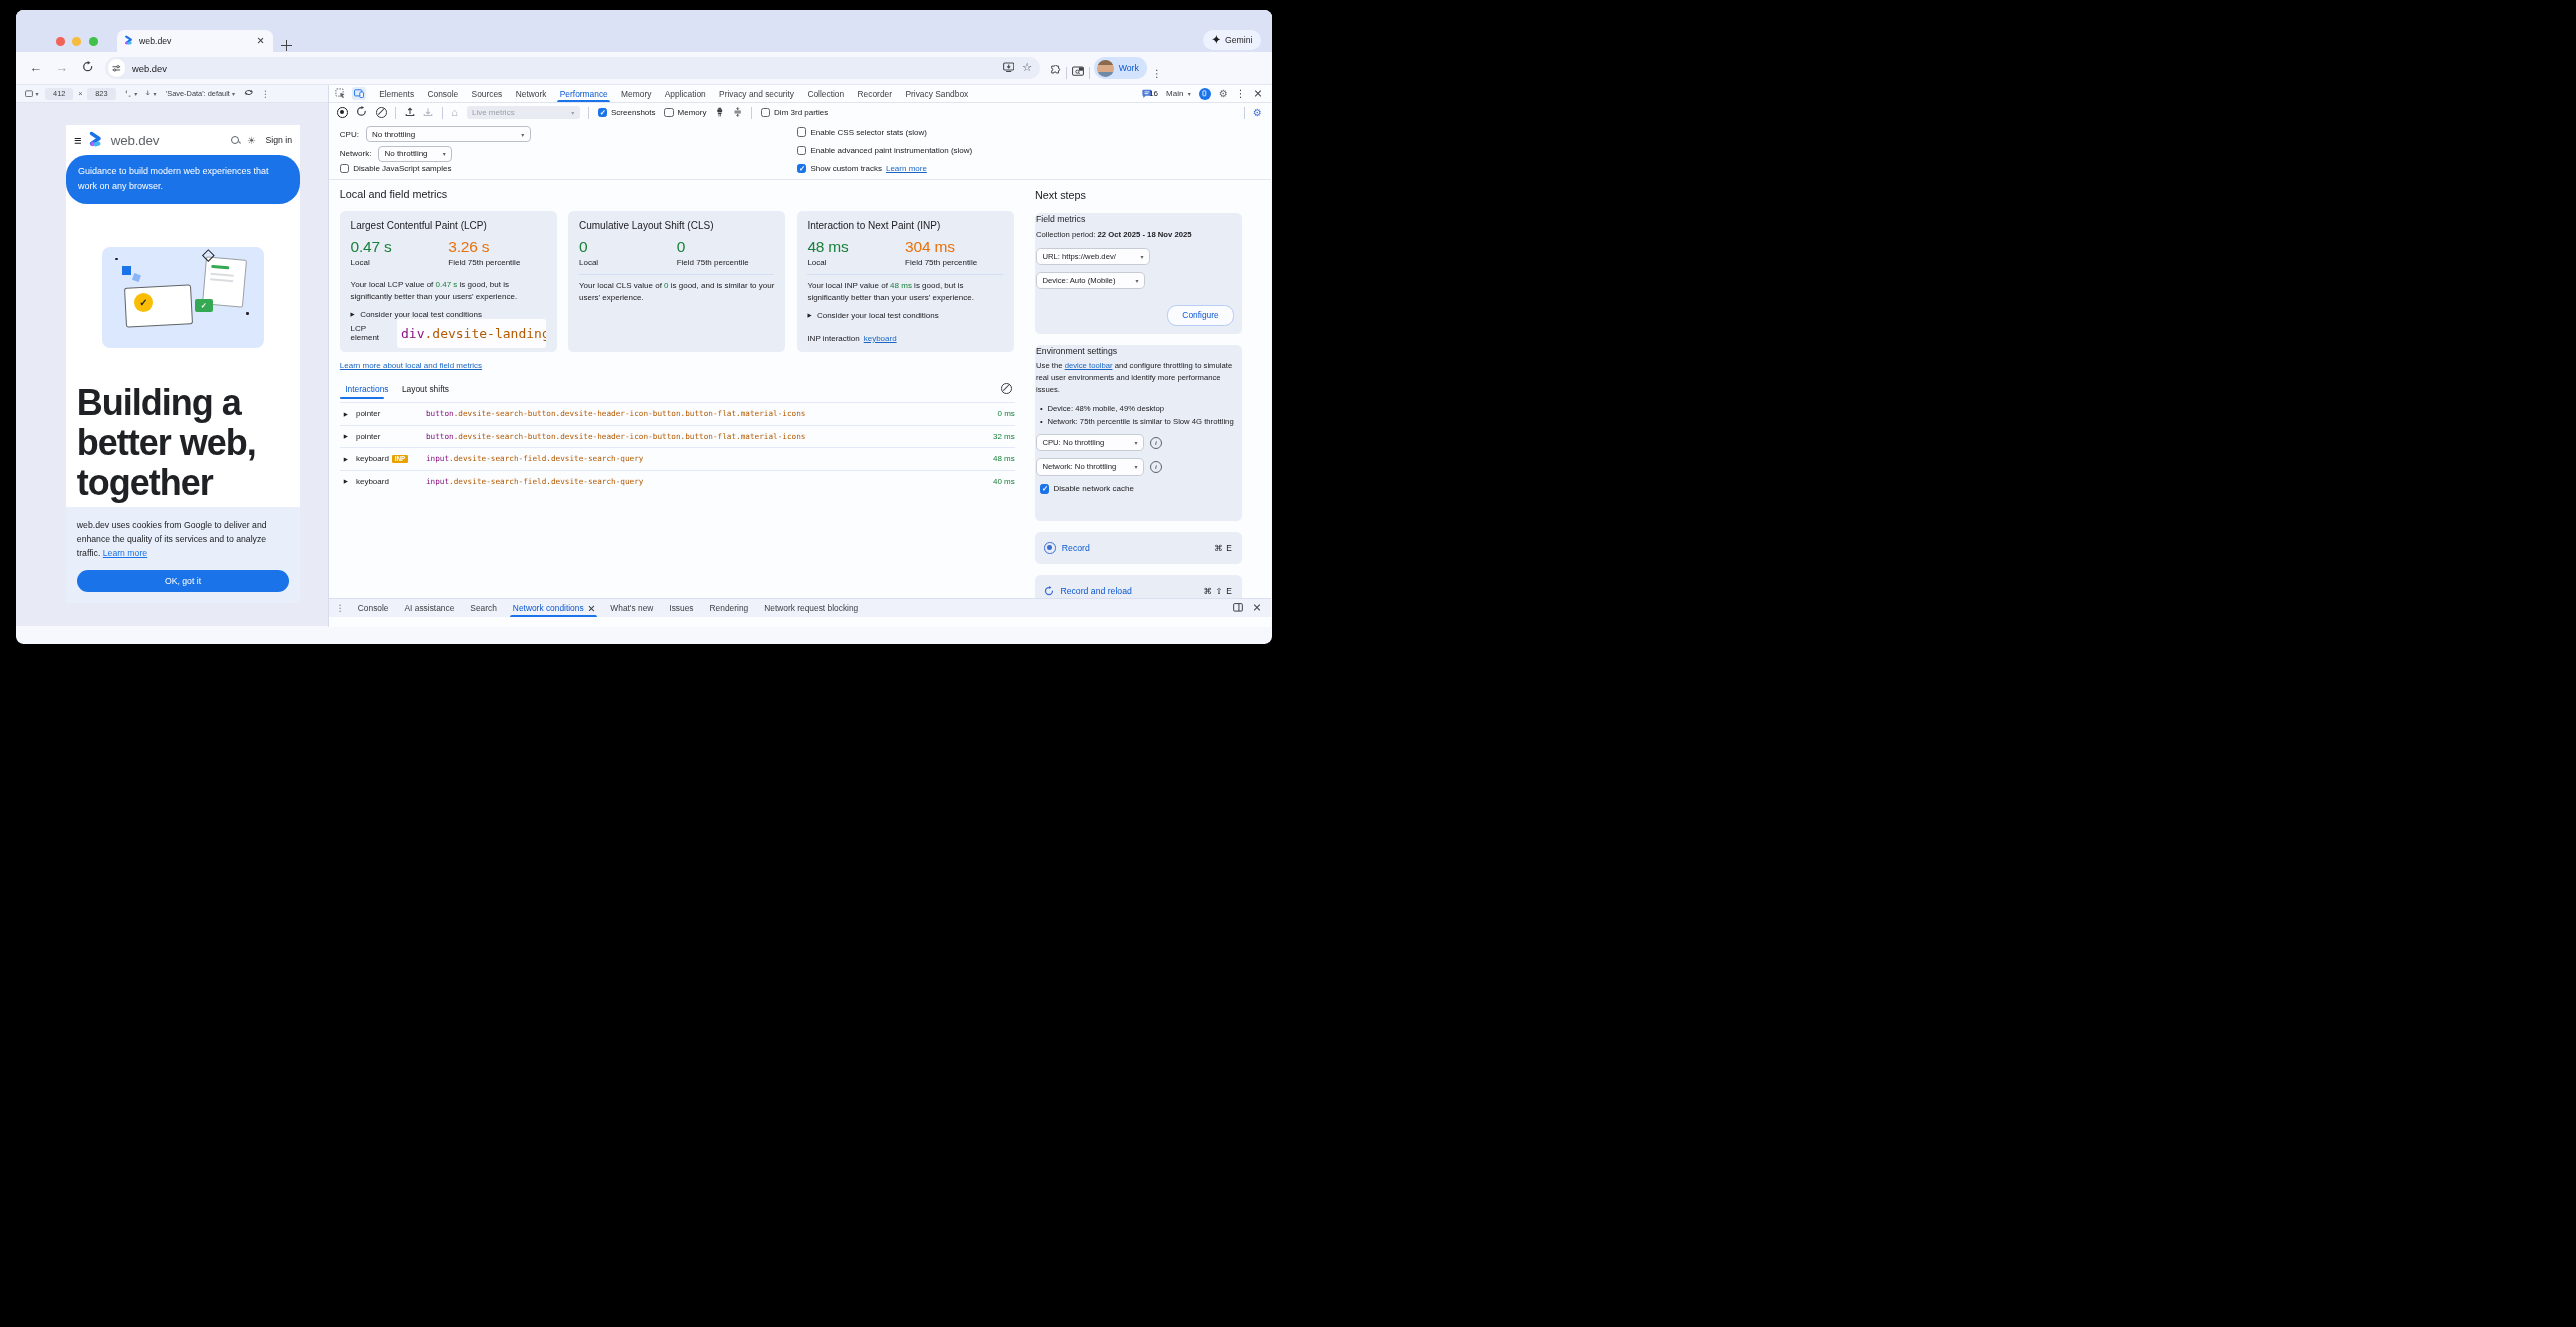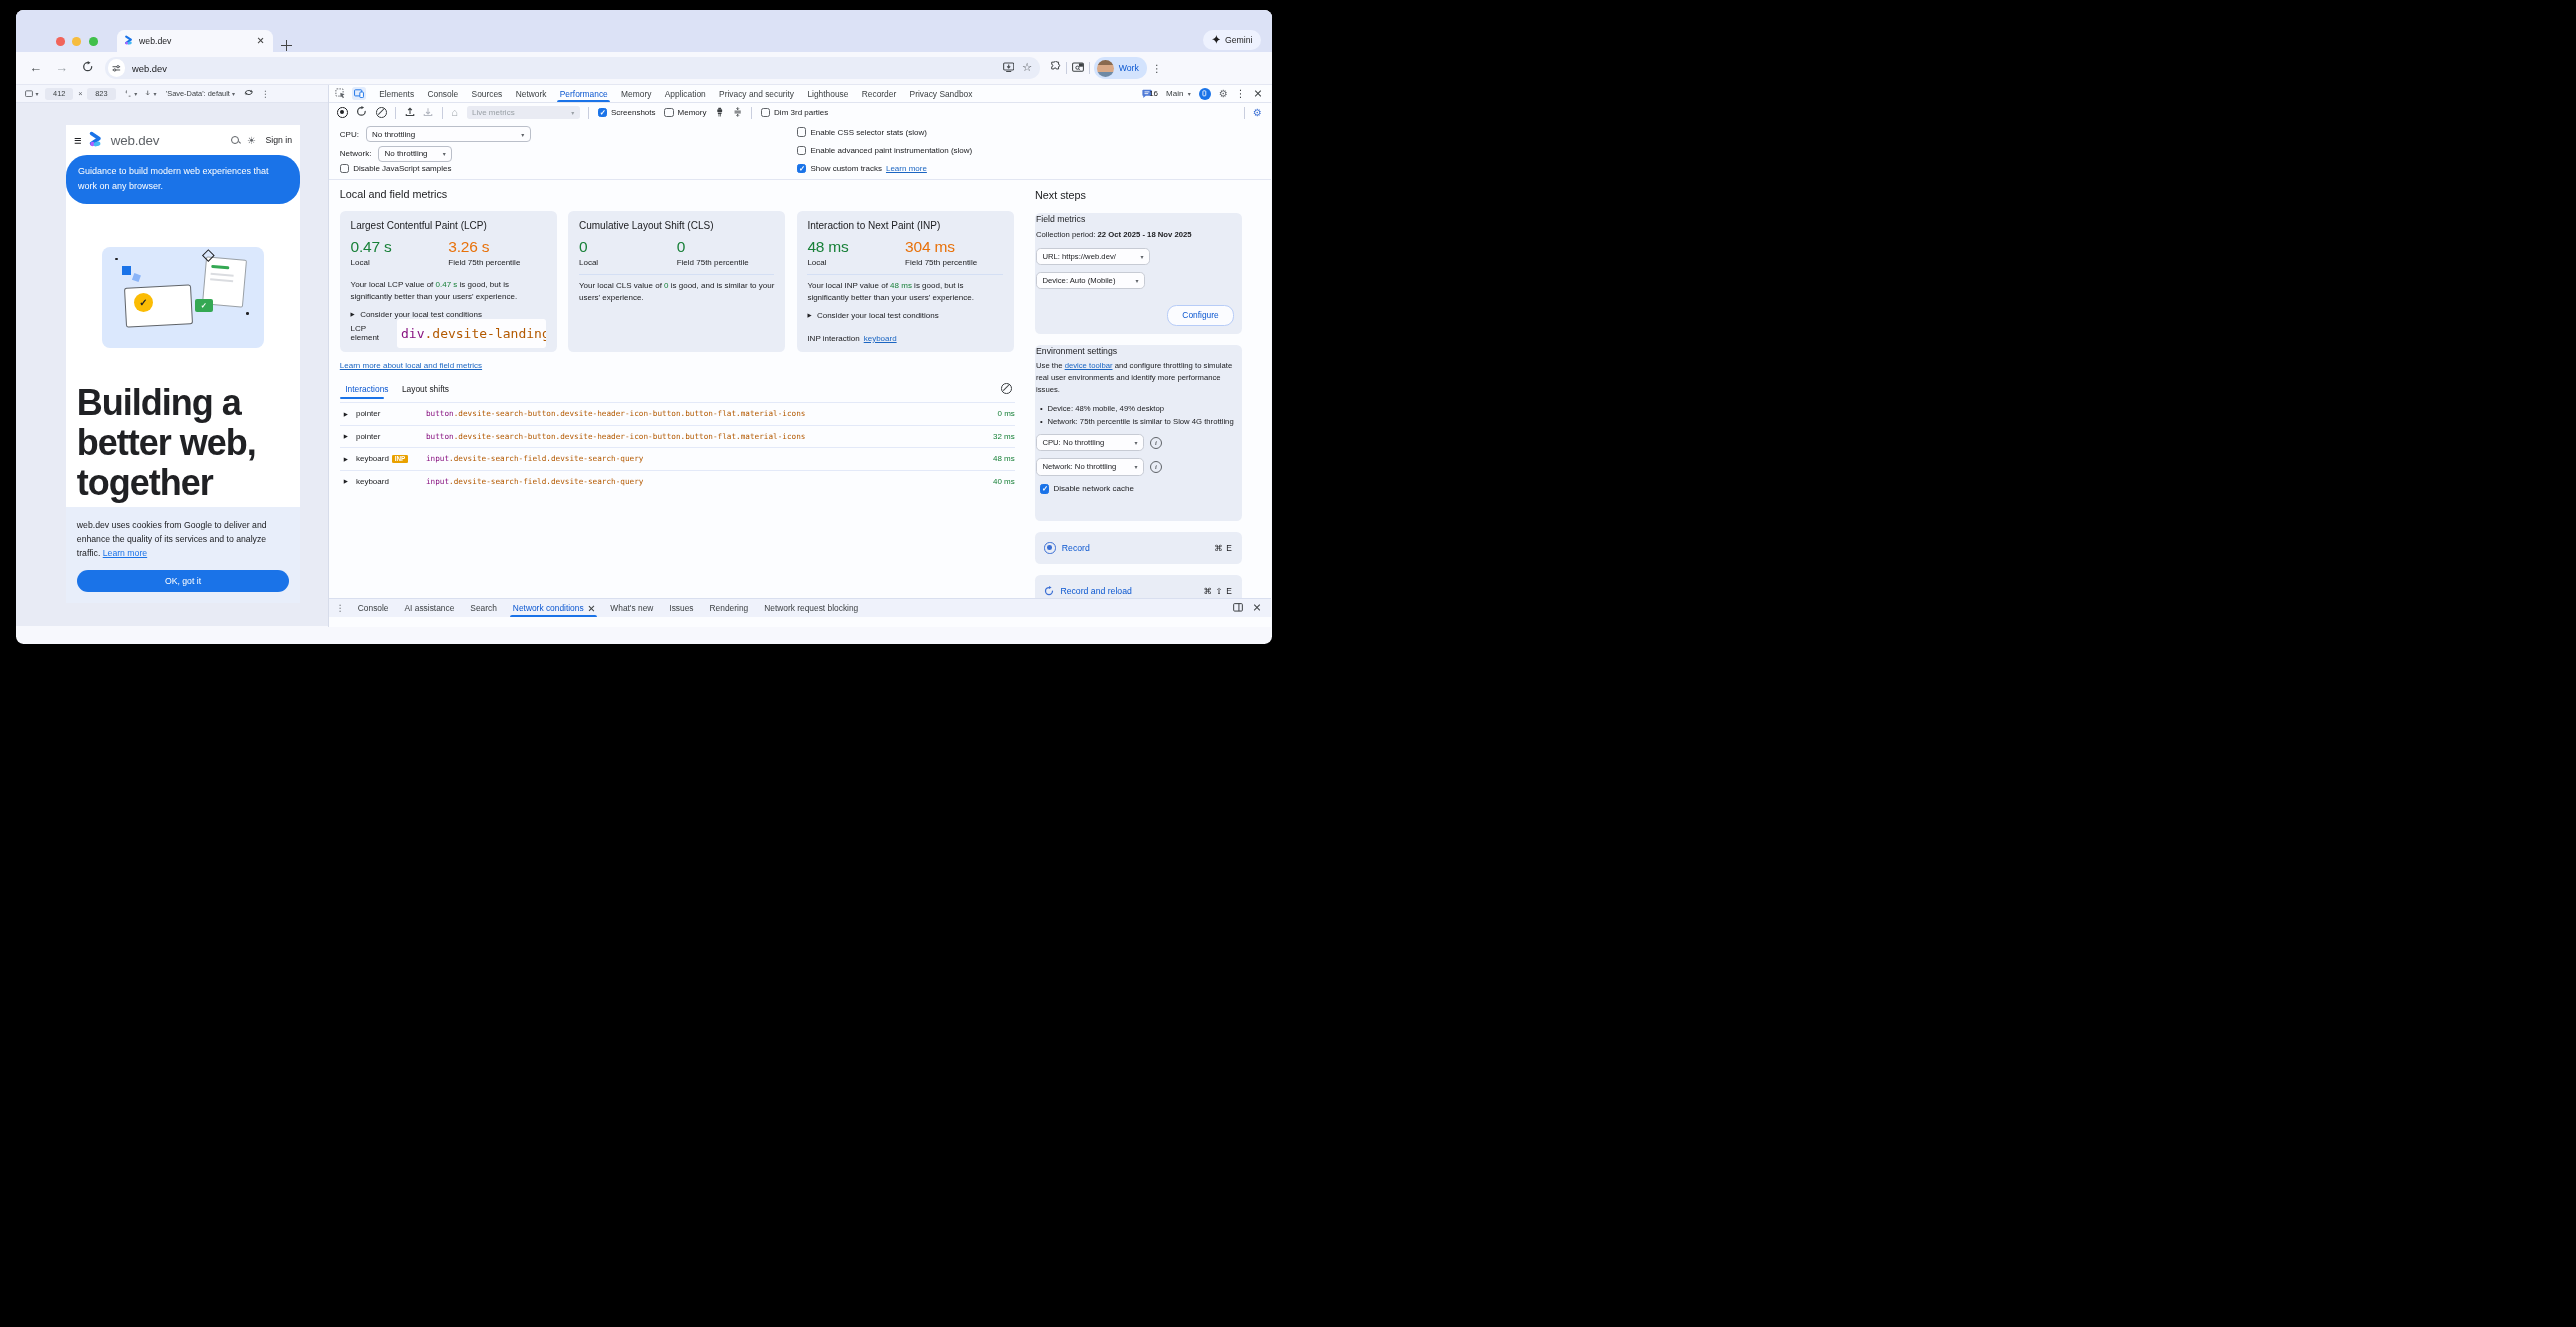--- a/index.html
+++ b/index.html
@@ -36,21 +36,21 @@
   .toolbar{position:absolute;left:0;top:42px;width:100%;height:33px;background:#f7f8fd;
            display:flex;align-items:center;border-bottom:0.7px solid #e4e7f2;box-sizing:border-box;}
   .nav-ic{font-size:12.8px;color:#3c4043;margin-left:13.4px;line-height:1;}
   .nav-ic.dis{color:#9aa0a6;}
   .omnibox{margin-left:12px;width:935px;height:21.5px;background:#e9edf8;border-radius:10.8px;
            display:flex;align-items:center;padding:0 4px 0 2.7px;box-sizing:border-box;}
   .tune-circle{width:17.5px;height:17.5px;border-radius:50%;background:#fff;display:flex;align-items:center;justify-content:center;}
   .omni-url{font-size:9.4px;margin-left:6.7px;flex:1;color:#202124;}
   .omni-icons{display:flex;align-items:center;gap:8px;padding-right:4px;}
   .star{font-size:11.4px;color:#45494d;line-height:1;}
-  .tb-right{display:flex;align-items:center;gap:5px;margin-left:9.4px;}
+  .tb-right{display:flex;align-items:flex-end;gap:5px;margin-left:9.4px;}
   .vdiv{width:0.7px;height:12px;background:#c9cede;}
   .avatar-pill{height:21.5px;border-radius:10.8px;background:#d3e3fd;display:flex;align-items:center;
                padding:0 8px 0 2.7px;gap:4.7px;}
   .avatar{width:17px;height:17px;border-radius:50%;
           background:linear-gradient(180deg,#8a6a4f 0%,#8a6a4f 30%,#d9a987 30%,#d9a987 72%,#6f8aa5 72%);}
   .avatar-name{font-size:8.7px;color:#0b57d0;}
   .kebab{font-size:10px;color:#3c4043;letter-spacing:0;}
 
   
   .left-pane{position:absolute;left:0;top:75px;width:312px;height:542px;}
@@ -384,21 +384,21 @@
       </span>
       <div class="dt-tabs">
           <div class="dt-tab">Elements</div>
           <div class="dt-tab">Console</div>
           <div class="dt-tab">Sources</div>
           <div class="dt-tab">Network</div>
           <div class="dt-tab active">Performance</div>
           <div class="dt-tab">Memory</div>
           <div class="dt-tab">Application</div>
           <div class="dt-tab">Privacy and security</div>
-          <div class="dt-tab">Lighthouse</div>
+          <div class="dt-tab">Collection</div>
           <div class="dt-tab">Recorder</div>
           <div class="dt-tab">Privacy Sandbox</div>
         </div>
       <div class="dt-right">
         <span style="display:flex;align-items:center;gap:2.7px;">
           <svg width="10" height="9.4" viewBox="0 0 16 15">
               <path d="M2 1 h12 a1.4 1.4 0 0 1 1.4 1.4 v7 a1.4 1.4 0 0 1 -1.4 1.4 h-8 l-4 3.4 v-3.4 h0 a1.4 1.4 0 0 1 -1.4 -1.4 v-7 A1.4 1.4 0 0 1 2 1 Z" fill="#4e79d6"></path>
               <line x1="4" y1="4.6" x2="12" y2="4.6" stroke="#fff" stroke-width="1.4"></line>
               <line x1="4" y1="7.4" x2="10" y2="7.4" stroke="#fff" stroke-width="1.4"></line>
             </svg>

